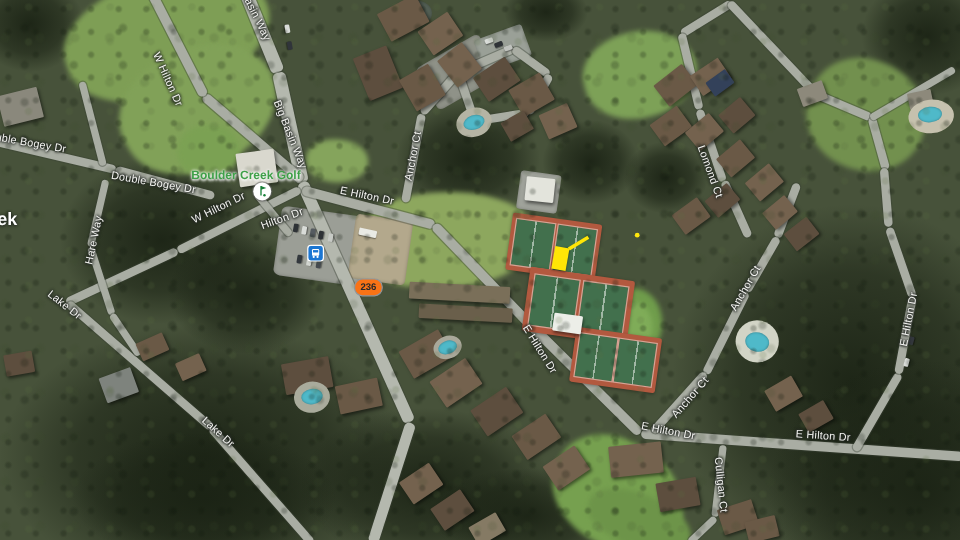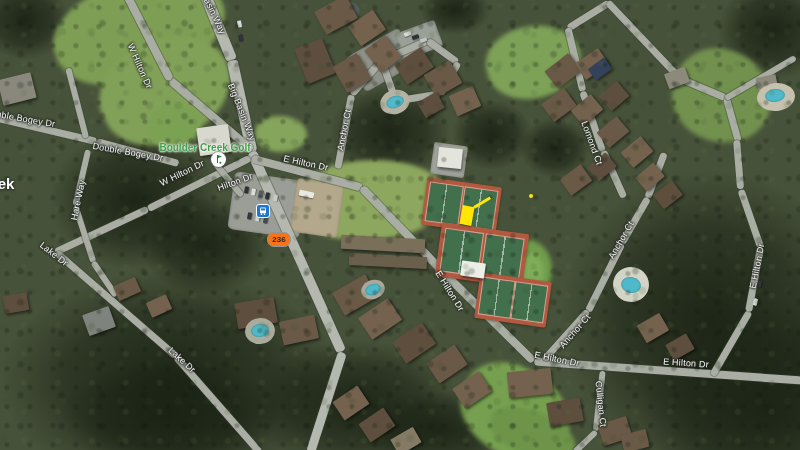--- a/index.html
+++ b/index.html
@@ -26,21 +26,21 @@
       radial-gradient(circle at 15% 85%, rgba(60,76,44,.18) 2.5px, rgba(60,76,44,0) 5px);
       background-size:23px 19px,34px 29px,41px 31px,29px 37px;}
   .rlabel{position:absolute;font-size:9px;color:#f5f5f2;letter-spacing:.2px;white-space:nowrap;
       text-shadow:0 1px 2px rgba(40,44,40,.95),0 -1px 2px rgba(40,44,40,.9),
                   1px 0 2px rgba(40,44,40,.9),-1px 0 2px rgba(40,44,40,.9);}
   .poi{position:absolute;font-size:10px;font-weight:bold;color:#3fa049;white-space:nowrap;
       text-shadow:0 0 2px #fff,0 0 3px rgba(255,255,255,.9),0 1px 2px rgba(255,255,255,.8);}
   .place{position:absolute;left:6px;top:183px;font-size:15px;font-weight:bold;color:#fff;
       transform:translate(-50%,-50%);
       text-shadow:0 1px 3px rgba(30,34,30,.95),0 0 2px rgba(30,34,30,.9);}
-  .shield{position:absolute;left:267px;top:232px;width:22px;height:13px;background:#f97316;
+  .shield{position:absolute;left:295px;top:232px;width:22px;height:13px;background:#f97316;
       border:1px solid #8f959b;border-radius:7px;color:#24282c;font-size:8px;font-weight:bold;
       text-align:center;line-height:13px;}
   .transit{position:absolute;left:256px;top:204px;width:12px;height:12px;background:#1c76d2;
       border:1px solid #fff;border-radius:3px;display:flex;align-items:center;justify-content:center;}
   .golfpin{position:absolute;left:211px;top:152px;width:15px;height:15px;background:#fff;border-radius:50%;
       box-shadow:0 0 0 1px rgba(110,110,110,.55),0 1px 2px rgba(0,0,0,.35);
       display:flex;align-items:center;justify-content:center;}
   .annot-text{position:absolute;left:474px;top:177px;width:78px;text-align:center;font-weight:bold;
       font-size:13px;line-height:14px;color:#ffe60d;letter-spacing:.3px;
       text-shadow:1px 1px 0 rgba(66,55,0,.9),-1px 1px 2px rgba(66,55,0,.6),1px -1px 2px rgba(66,55,0,.6);}

